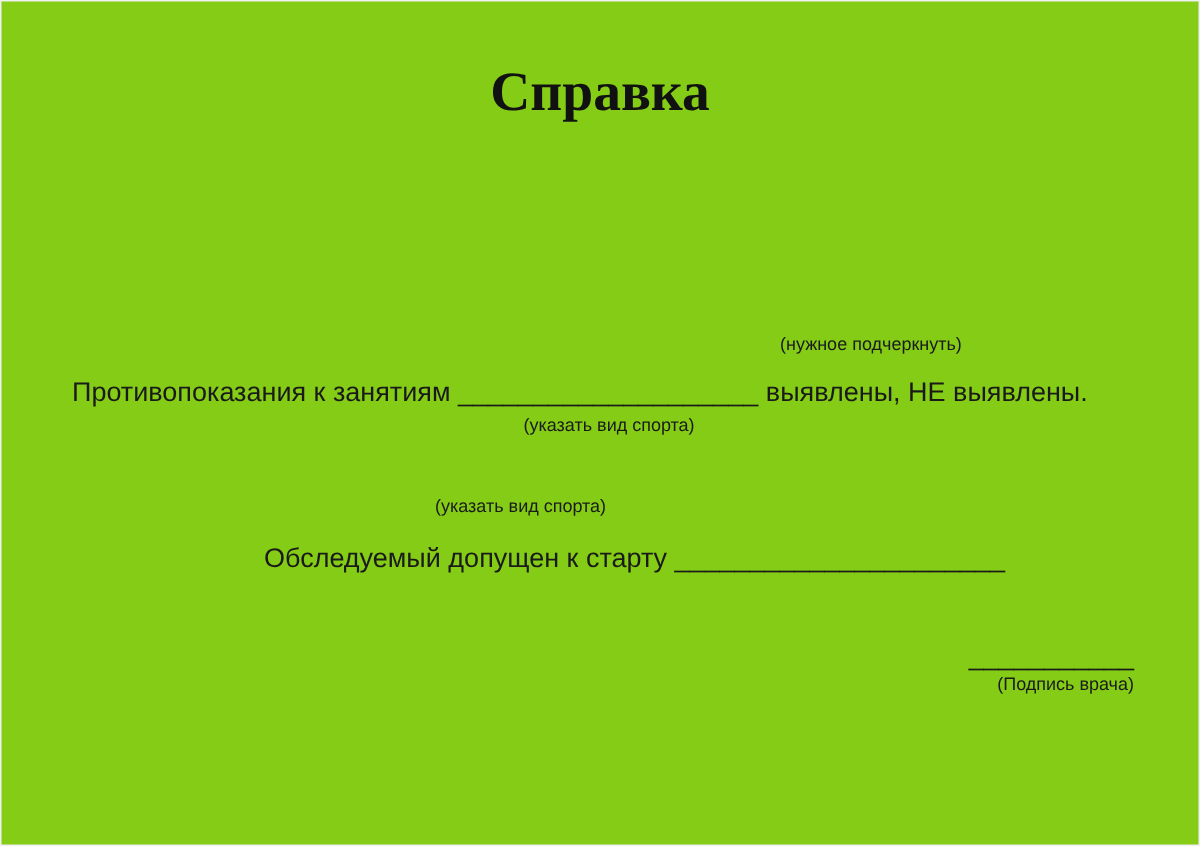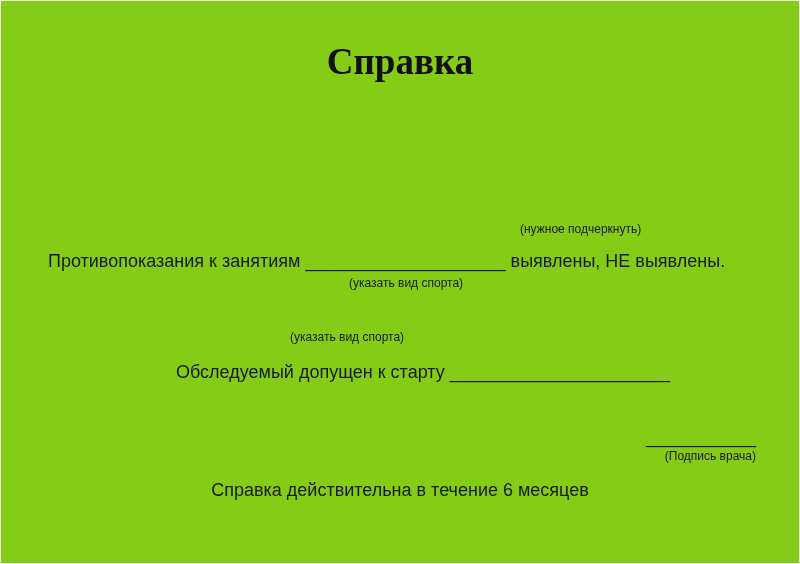--- a/index.html
+++ b/index.html
@@ -85,15 +85,14 @@
     <span>Обследуемый допущен к старту</span>
     <span class="blank">______________________</span>
   </div>
 
 
   <div class="right-col" style="top:427px;">
     <span class="blank">___________</span>
   </div>
   <div class="right-col hint" style="top:449px;">(Подпись врача)</div>
 
-  <div class="centered" style="top:480px;">Справка действительна в течение 6 месяцев</div>
 
 </div>
 
 </body></html>

